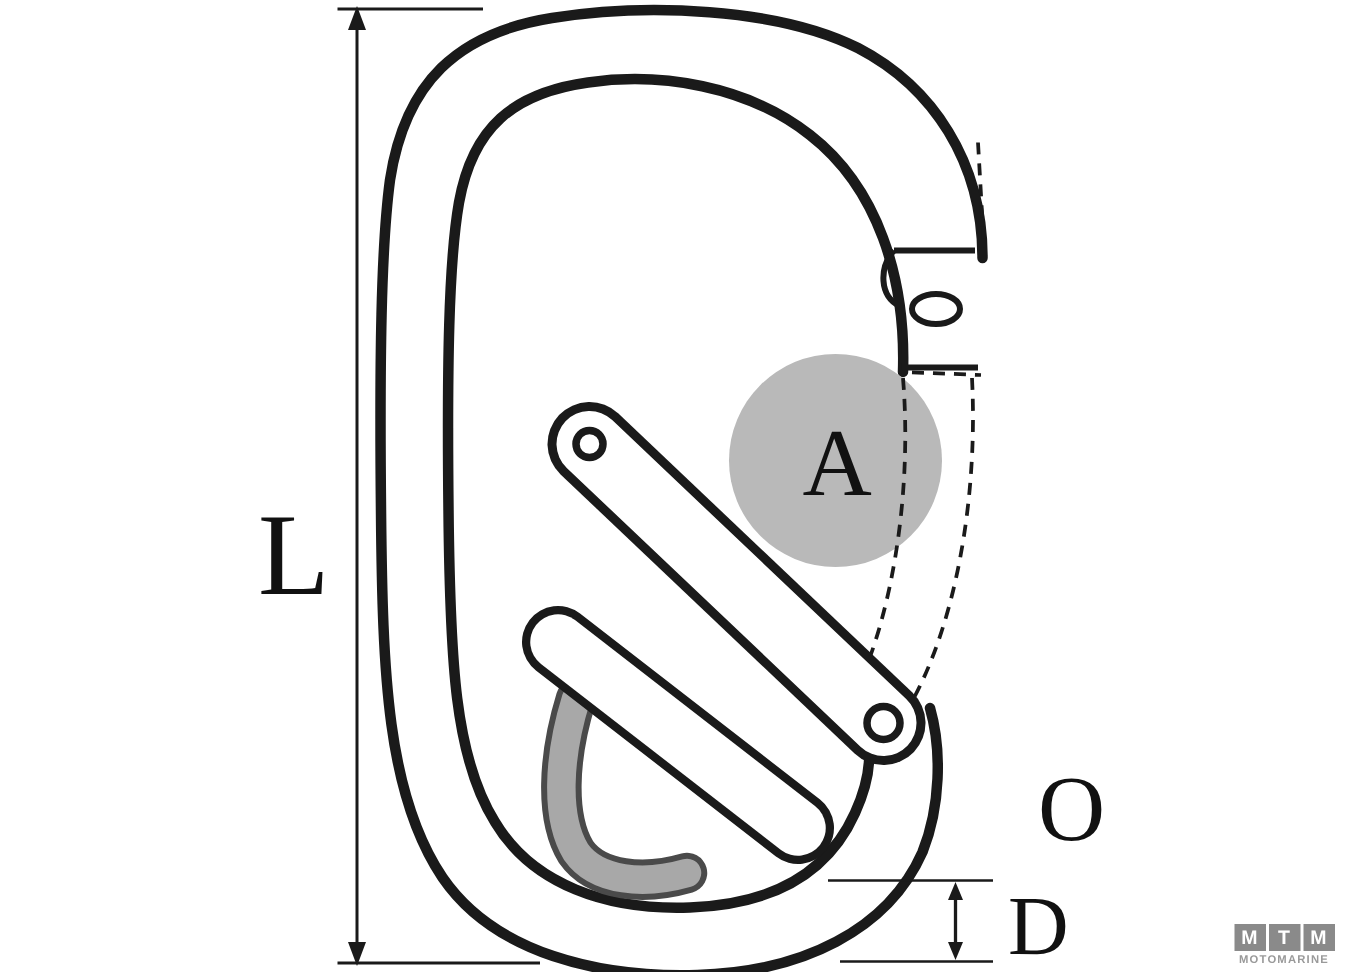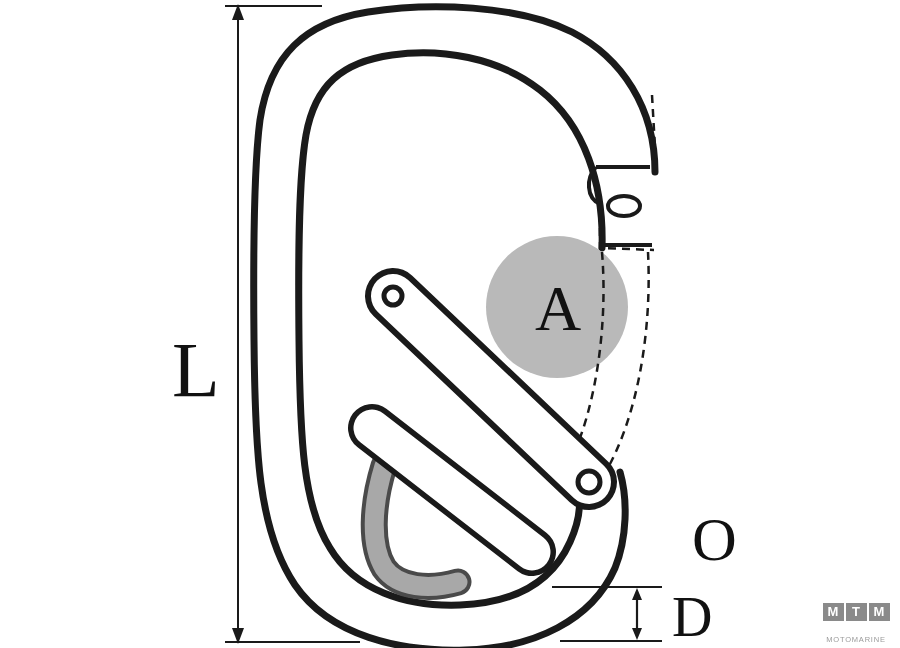--- a/index.html
+++ b/index.html
@@ -24,25 +24,25 @@
   }
   .logo-row{display:flex;justify-content:center;gap:2px;}
   .logo-box{
     width:21px;height:18px;
     background:#8a8a8a;
     color:#ffffff;
     font-size:13px;font-weight:bold;
     line-height:18px;text-align:center;
   }
   .logo-sub{
-    margin-top:14px;
+    margin-top:1px;
     font-size:7.5px;
     letter-spacing:0.8px;
     color:#9a9a9a;
-    font-weight:normal;
+    font-weight:bold;
   }
 </style>
 </head>
 <body>
 
 <div class="stage">
 
   <svg width="900" height="648" viewBox="0 0 900 648">
 
     <g stroke="#1a1a1a" stroke-width="2" fill="#1a1a1a">

